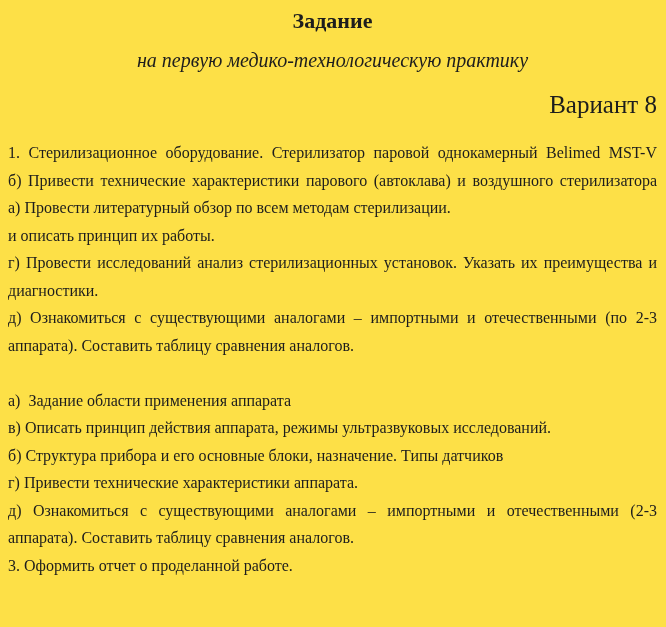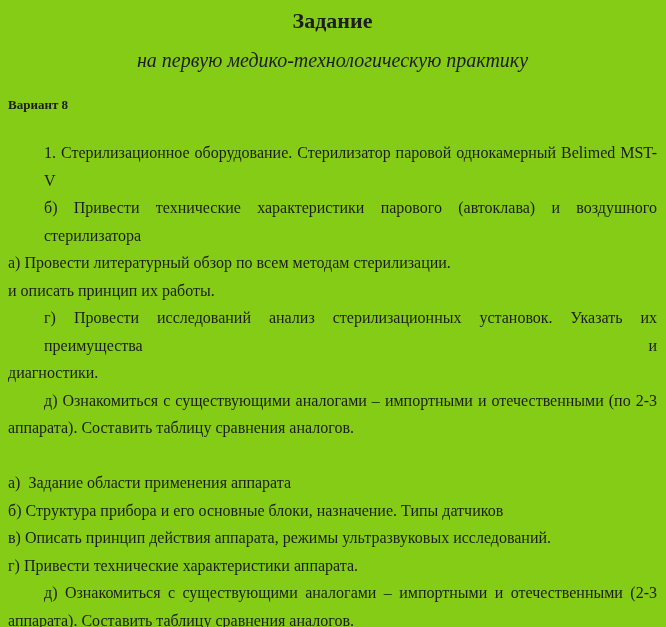--- a/index.html
+++ b/index.html
@@ -7,59 +7,58 @@
     padding: 0;
     background: #ffffff;
   }
   .page {
     position: relative;
     width: 666px;
     height: 627px;
     box-sizing: border-box;
     padding: 0 9px 0 8px;
     overflow: hidden;
-    background: #84cc16;
+    background: #fde047;
     color: #1d1d1d;
     font-family: "Liberation Serif", "DejaVu Serif", serif;
   }
   .title {
     text-align: center;
     font-weight: 700;
     font-size: 22px;
     line-height: 25px;
     padding-top: 8px;
   }
   .subtitle {
     text-align: center;
     font-style: italic;
     font-size: 20px;
     line-height: 26px;
     margin-top: 14px;
   }
   .variant {
-    text-align: left;
-    font-weight: 700;
-    font-size: 13px;
+    text-align: right;
+    font-weight: 400;
+    font-size: 25px;
     line-height: 22px;
     margin-top: 21px;
   }
   .content {
     margin-top: 23px;
     font-size: 16px;
   }
   .line {
     line-height: 27.5px;
     white-space: pre-wrap;
   }
   
   .line.j {
     white-space: normal;
     text-align: justify;
     text-align-last: justify;
-    margin-left: 36px;
   }
   .spacer {
     height: 27.5px;
   }
 </style>
 </head>
 <body>
 
 <div class="page">
 
@@ -74,22 +73,22 @@
     <div class="line">а) Провести литературный обзор по всем методам стерилизации.</div>
     <div class="line">и описать принцип их работы.</div>
     <div class="line j">г) Провести исследований анализ стерилизационных установок. Указать их преимущества и</div>
     <div class="line">диагностики.</div>
     <div class="line j">д) Ознакомиться с существующими аналогами – импортными и отечественными (по 2-3</div>
     <div class="line">аппарата). Составить таблицу сравнения аналогов.</div>
 
     <div class="spacer"></div>
 
     <div class="line">а)  Задание области применения аппарата</div>
+    <div class="line">в) Описать принцип действия аппарата, режимы ультразвуковых исследований.</div>
     <div class="line">б) Структура прибора и его основные блоки, назначение. Типы датчиков</div>
-    <div class="line">в) Описать принцип действия аппарата, режимы ультразвуковых исследований.</div>
     <div class="line">г) Привести технические характеристики аппарата.</div>
     <div class="line j">д) Ознакомиться с существующими аналогами – импортными и отечественными (2-3</div>
     <div class="line">аппарата). Составить таблицу сравнения аналогов.</div>
 
     <div class="line">3. Оформить отчет о проделанной работе.</div>
 
   </div>
 
 </div>
 

